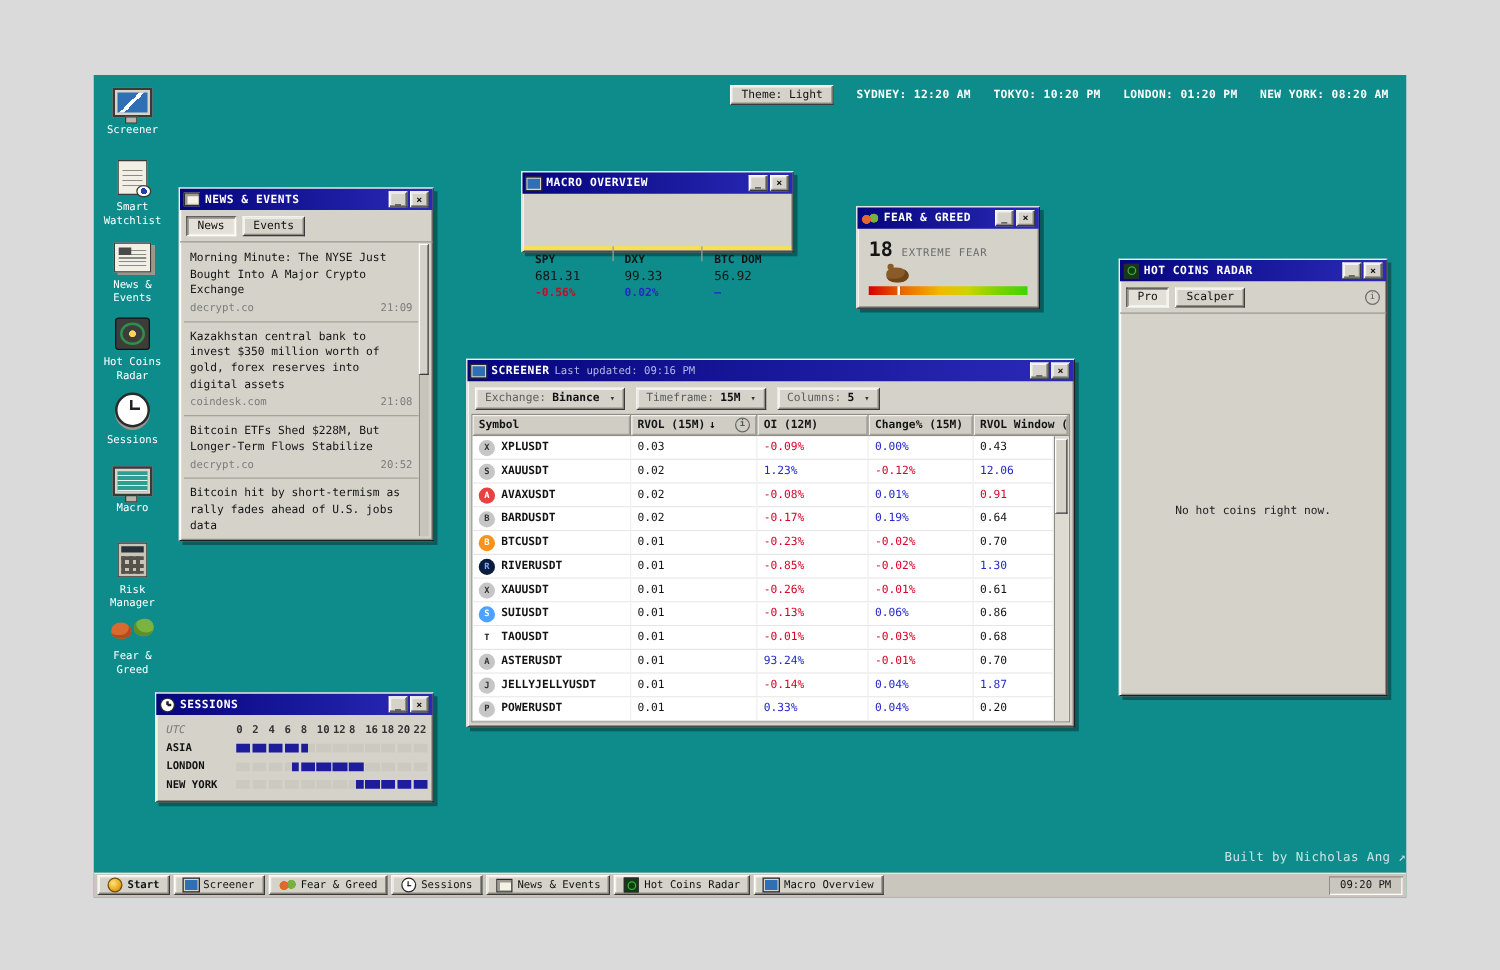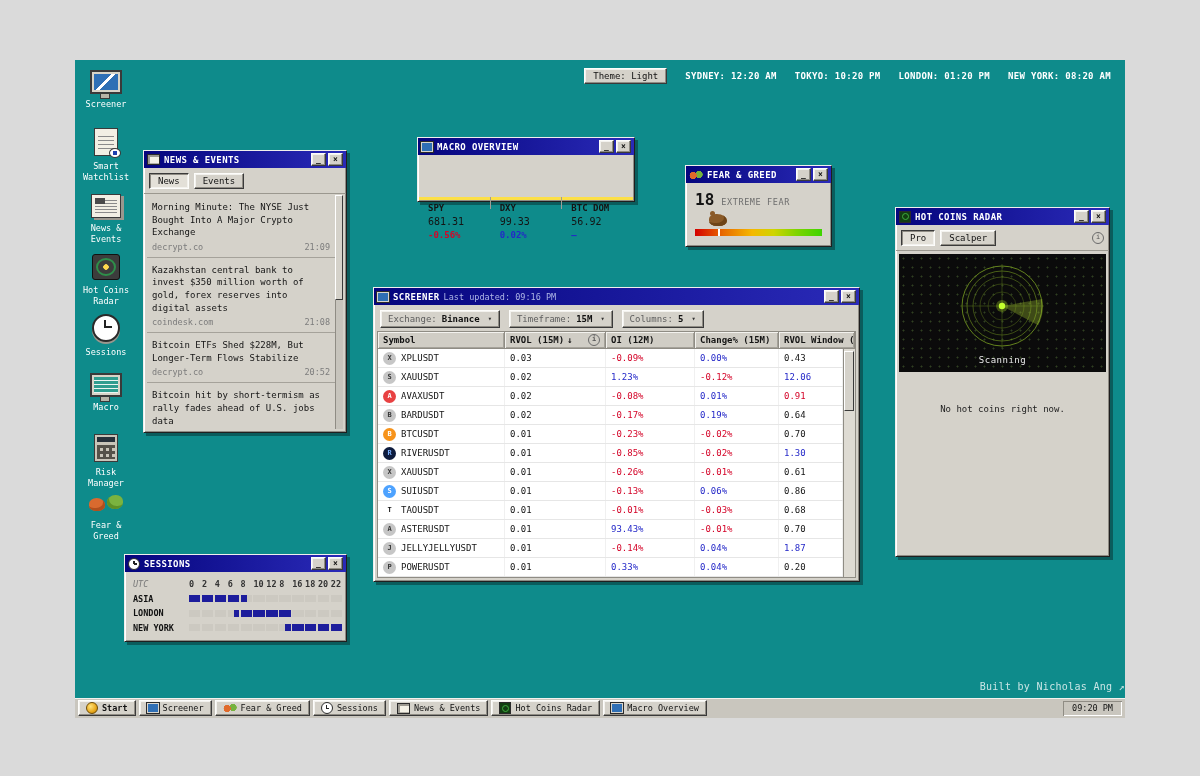--- a/index.html
+++ b/index.html
@@ -140,21 +140,21 @@
     border-right:1px solid #8f8c84;border-bottom:1px solid #8f8c84;cursor:pointer;
     box-shadow:inset 1px 1px 0 #f3f2ee, inset -1px -1px 0 #a5a29a;overflow:hidden;white-space:nowrap;}
   .th .info-dot{margin-left:auto;}
   .c0{width:116px;flex:none;} .c1{width:90px;flex:none;} .c2{width:78px;flex:none;} .c3{width:73px;flex:none;} .c4{flex:1;}
   .tbody{position:absolute;top:17px;left:0;right:12px;bottom:0;}
   .trow{display:flex;height:18px;align-items:stretch;border-bottom:1px solid #e6e6e6;background:#fff;cursor:pointer;}
   .td{padding:0 5px;display:flex;align-items:center;border-right:1px solid #f0f0f0;overflow:hidden;
     white-space:nowrap;font-size:9px;}
   .badge{width:13px;height:13px;border-radius:50%;font-size:7px;font-weight:bold;display:inline-flex;
     align-items:center;justify-content:center;margin-right:5px;flex:none;}
-  .sym-name{font-weight:normal;}
+  .sym-name{font-weight:bold;}
   .vscroll{position:absolute;top:17px;right:0;bottom:0;width:12px;background:#dedbd3;box-shadow:inset 1px 0 0 #8f8c84;cursor:pointer;}
   .vthumb{position:absolute;top:2px;left:1px;right:1px;height:58px;background:#d5d2ca;border:1px solid;border-color:#fff #3a3a3a #3a3a3a #fff;}
 
   
   .sess-body{padding:7px 8px 0;}
   .sess-row{display:flex;align-items:center;margin-bottom:4.5px;}
   .sess-name{width:56px;font-size:8.5px;font-weight:bold;color:#111;flex:none;}
   .sess-name.utc{color:#7a7a7a;font-weight:normal;font-style:italic;}
   .hours{display:flex;}
   .hour{width:12.9px;font-size:8.5px;color:#333;font-weight:bold;}
@@ -357,37 +357,20 @@
     <span class="tb-ctrls">
       <button class="btn3d tbtn">_</button>
       <button class="btn3d tbtn">×</button>
     </span>
   </div>
   <div class="tabrow">
     <button class="btn3d tab active">Pro</button>
     <button class="btn3d tab">Scalper</button>
     <span class="info-dot" style="margin-left:auto;">i</span>
   </div>
-  <div class="radar-screen">
-    <svg width="207" height="118" viewBox="0 0 207 118">
-      <g stroke="#6d8f1f" fill="none">
-        <circle cx="103" cy="52" r="40" opacity="0.9"></circle>
-        <circle cx="103" cy="52" r="35" opacity="0.65"></circle>
-        <circle cx="103" cy="52" r="29" opacity="0.5"></circle>
-        <circle cx="103" cy="52" r="22" opacity="0.4"></circle>
-        <circle cx="103" cy="52" r="14" opacity="0.35"></circle>
-      </g>
-      <line x1="103" y1="10" x2="103" y2="94" stroke="#56731a" opacity="0.5"></line>
-      <line x1="61" y1="52" x2="145" y2="52" stroke="#56731a" opacity="0.5"></line>
-      <path d="M103,52 L143.4,45 A41,41 0 0 1 139.2,71.2 Z" fill="#9dbf2e" opacity="0.35"></path>
-      <circle cx="103" cy="52" r="6" fill="#b9f22b" opacity="0.3"></circle>
-      <circle cx="103" cy="52" r="3.2" fill="#c3ff2e"></circle>
-    </svg>
-    <div class="scanning">Scanning</div>
-  </div>
   <div class="radar-empty">No hot coins right now.</div>
 </div>
 
 <div class="win" style="left:373px;top:287px;width:485px;height:293px;">
   <div class="titlebar">
     <span class="mini m-screen"></span>
     <span class="tb-title">SCREENER</span>
     <span class="tb-sub">Last updated: 09:16 PM</span>
     <span class="tb-ctrls">
       <button class="btn3d tbtn">_</button>
@@ -521,21 +504,21 @@
           <div class="td c2 t-neg">-0.01%</div>
           <div class="td c3 t-neg">-0.03%</div>
           <div class="td c4 t-neutral">0.68</div>
         </div>
         <div class="trow">
           <div class="td c0">
             <span class="badge" style="background: rgb(198, 198, 198); color: rgb(51, 51, 51);">A</span>
             <span class="sym-name">ASTERUSDT</span>
           </div>
           <div class="td c1 t-neutral">0.01</div>
-          <div class="td c2 t-pos">93.43%</div>
+          <div class="td c2 t-pos">93.24%</div>
           <div class="td c3 t-neg">-0.01%</div>
           <div class="td c4 t-neutral">0.70</div>
         </div>
         <div class="trow">
           <div class="td c0">
             <span class="badge" style="background: rgb(198, 198, 198); color: rgb(51, 51, 51);">J</span>
             <span class="sym-name">JELLYJELLYUSDT</span>
           </div>
           <div class="td c1 t-neutral">0.01</div>
           <div class="td c2 t-neg">-0.14%</div>

